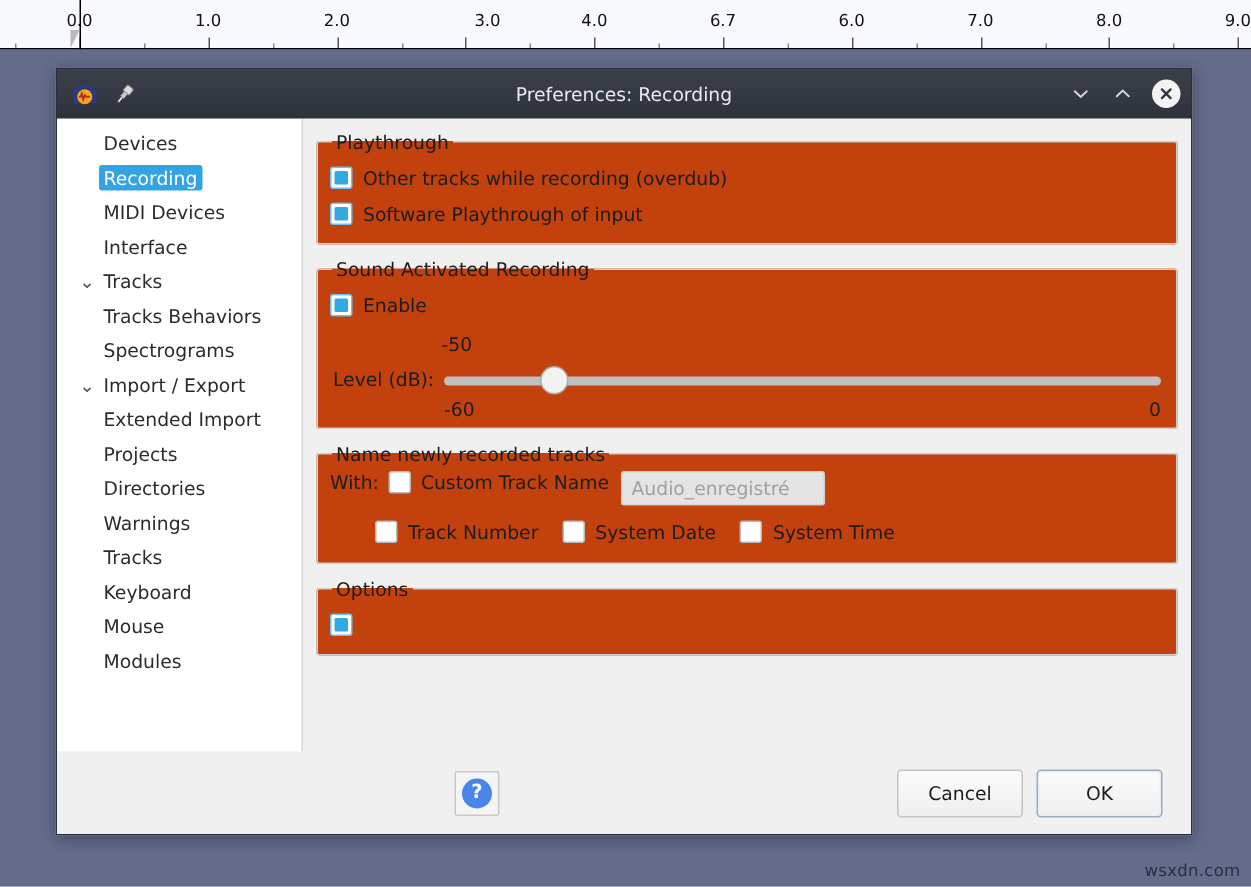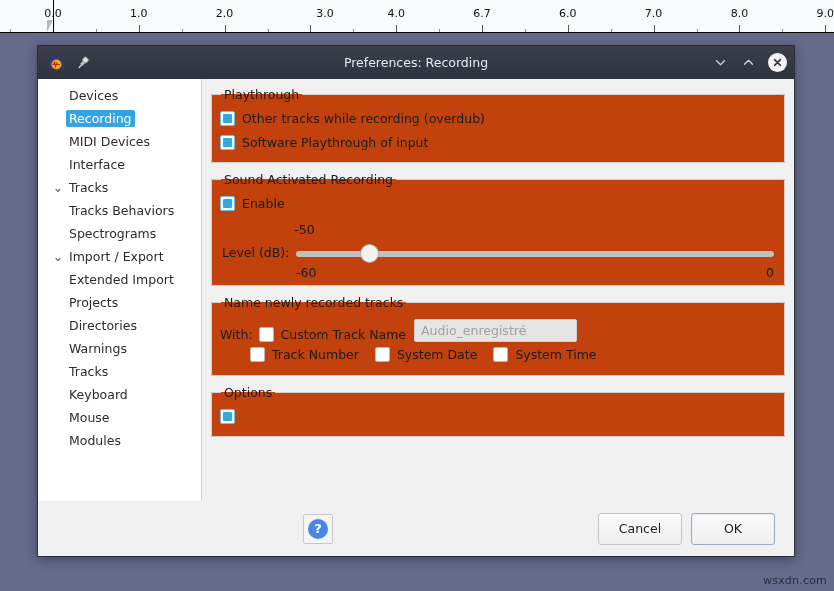--- a/index.html
+++ b/index.html
@@ -140,24 +140,24 @@
     background: #f2f2f2; border: 1px solid #aaaaaa; border-radius: 50%;
   }
   #slider-value {
     position: absolute; left: 15.2%; top: 1px; transform: translateX(-50%);
     font-size: 12.5px; color: #1c1c1c;
   }
   #slider-min { position: absolute; left: 76px; top: 44px; font-size: 12.5px; }
   #slider-max { position: absolute; right: 2px; top: 44px; font-size: 12.5px; }
 
   
-  #with-row { display: flex; align-items: flex-end; height: 28px; }
+  #with-row { display: flex; align-items: flex-start; height: 28px; }
   #with-label { margin-right: 6px; }
   #custom-name-input {
-    width: 163px; height: 23px; margin-left: 8px;
+    width: 136px; height: 23px; margin-left: 8px;
     background: #e4e4e4; border: 1px solid #d0d0d0; border-radius: 2px;
     color: #a0a0a0; font-size: 12.5px;
     padding: 0 6px; line-height: 21px;
     font-family: "DejaVu Sans", "Liberation Sans", sans-serif;
   }
   #sub-row { display: flex; align-items: center; height: 25px; padding-left: 30px; }
   #sub-row .cb-label { margin-right: 16px; }
 
   
   #footer {

